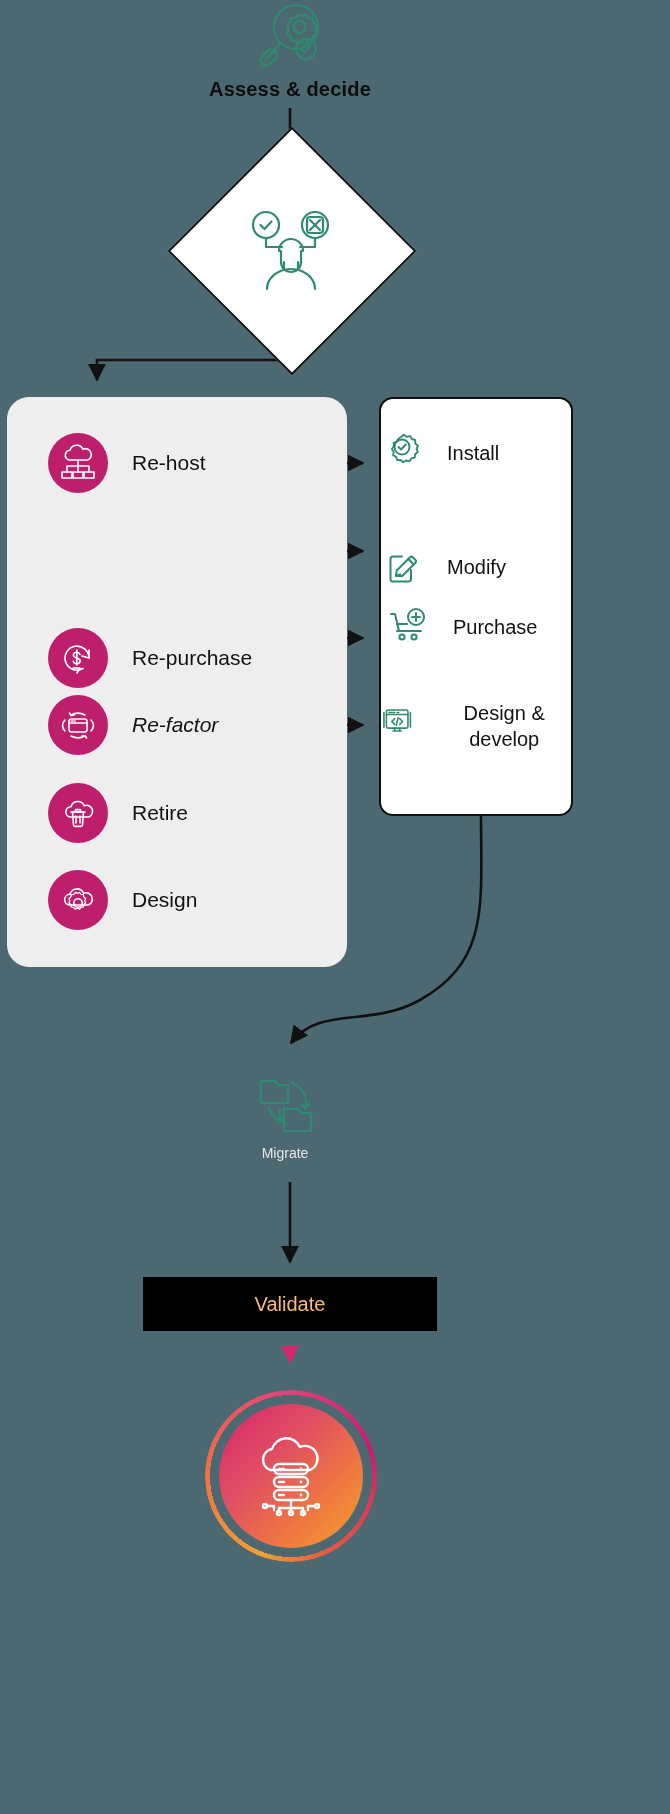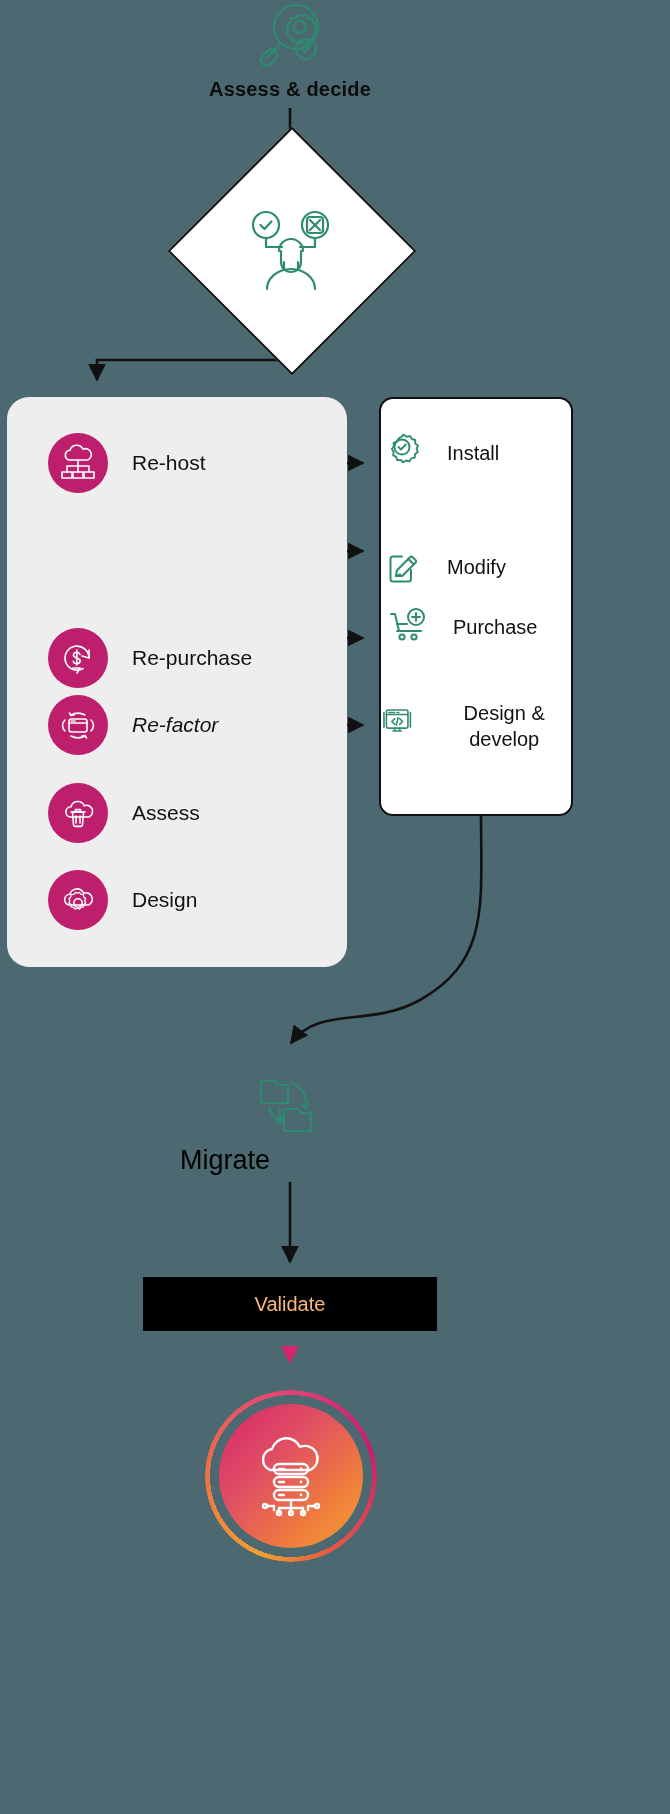--- a/index.html
+++ b/index.html
@@ -49,21 +49,21 @@
   }
   .opt-label{font-size:21px;color:#121212;white-space:nowrap;}
 
   
   .act-item{position:absolute;left:0;width:190px;display:flex;flex-direction:row;align-items:center;gap:24px;}
   .act-icon{width:44px;height:42px;}
   .act-label{font-size:20px;color:#121212;text-align:center;line-height:1.28;margin-top:2px;}
 
   
   #migrate-icon{left:255px;top:1075px;width:62px;height:62px;}
-  #migrate-label{left:180px;top:1145px;width:210px;text-align:left;font-size:27px;color:#000000;}
+  #migrate-label{left:180px;top:1145px;width:210px;text-align:center;font-size:14px;color:#e5e5e5;}
 
   
   #validate-bar{
     left:143px;top:1277px;width:294px;height:54px;background:#000000;
     display:flex;align-items:center;justify-content:center;
   }
   #validate-label{color:#fdba74;font-size:20px;}
 
   
   #final-ring{
@@ -221,21 +221,21 @@
       <svg width="36" height="34" viewBox="0 0 36 34">
         <g fill="none" stroke="#fff" stroke-width="1.6" stroke-linecap="round" stroke-linejoin="round">
           <path d="M10,21 a5.2,5.2 0 0 1 1,-10.3 a7,7 0 0 1 13.2,-1 a5.6,5.6 0 0 1 4.6,11.3 z"></path>
           <path d="M12.5,16 L23.5,16 L22.5,29 a1.6,1.6 0 0 1 -1.6,1.4 L15.1,30.4 a1.6,1.6 0 0 1 -1.6,-1.4 z"></path>
           <path d="M11,16 L25,16"></path>
           <path d="M15.5,16 L15.5,13.6 L20.5,13.6 L20.5,16"></path>
           <path d="M16,20 L16,27 M20,20 L20,27"></path>
         </g>
       </svg>
     </div>
-    <div class="opt-label">Assess</div>
+    <div class="opt-label">Retire</div>
   </div>
 
   <div class="opt-row" style="top:870px;">
     <div class="opt-circle">
       <svg width="36" height="34" viewBox="0 0 36 34">
         <g fill="none" stroke="#fff" stroke-width="1.6" stroke-linecap="round" stroke-linejoin="round">
           <path d="M9,22 a5.4,5.4 0 0 1 1,-10.7 a7.2,7.2 0 0 1 13.6,-1 a5.8,5.8 0 0 1 4.8,11.7 z"></path>
           <path d="M18,10.5 l2,-2.4 l2.6,1.1 l2.5,-1.1 l2,2.4 l3.1,.4 l.4,3.1 l2.4,2 l-1.1,2.8 l1.1,2.8 l-2.4,2 l-.4,3.1 l-3.1,.4 l-2,2.4 l-2.8,-1.1 l-2.8,1.1 l-2,-2.4 l-3.1,-.4 l-.4,-3.1 l-2.4,-2 l1.1,-2.8 l-1.1,-2.8 l2.4,-2 l.4,-3.1 z" transform="translate(-4,0) scale(0.78) translate(5,4)"></path>
           <circle cx="18" cy="20" r="4.2"></circle>
         </g>

